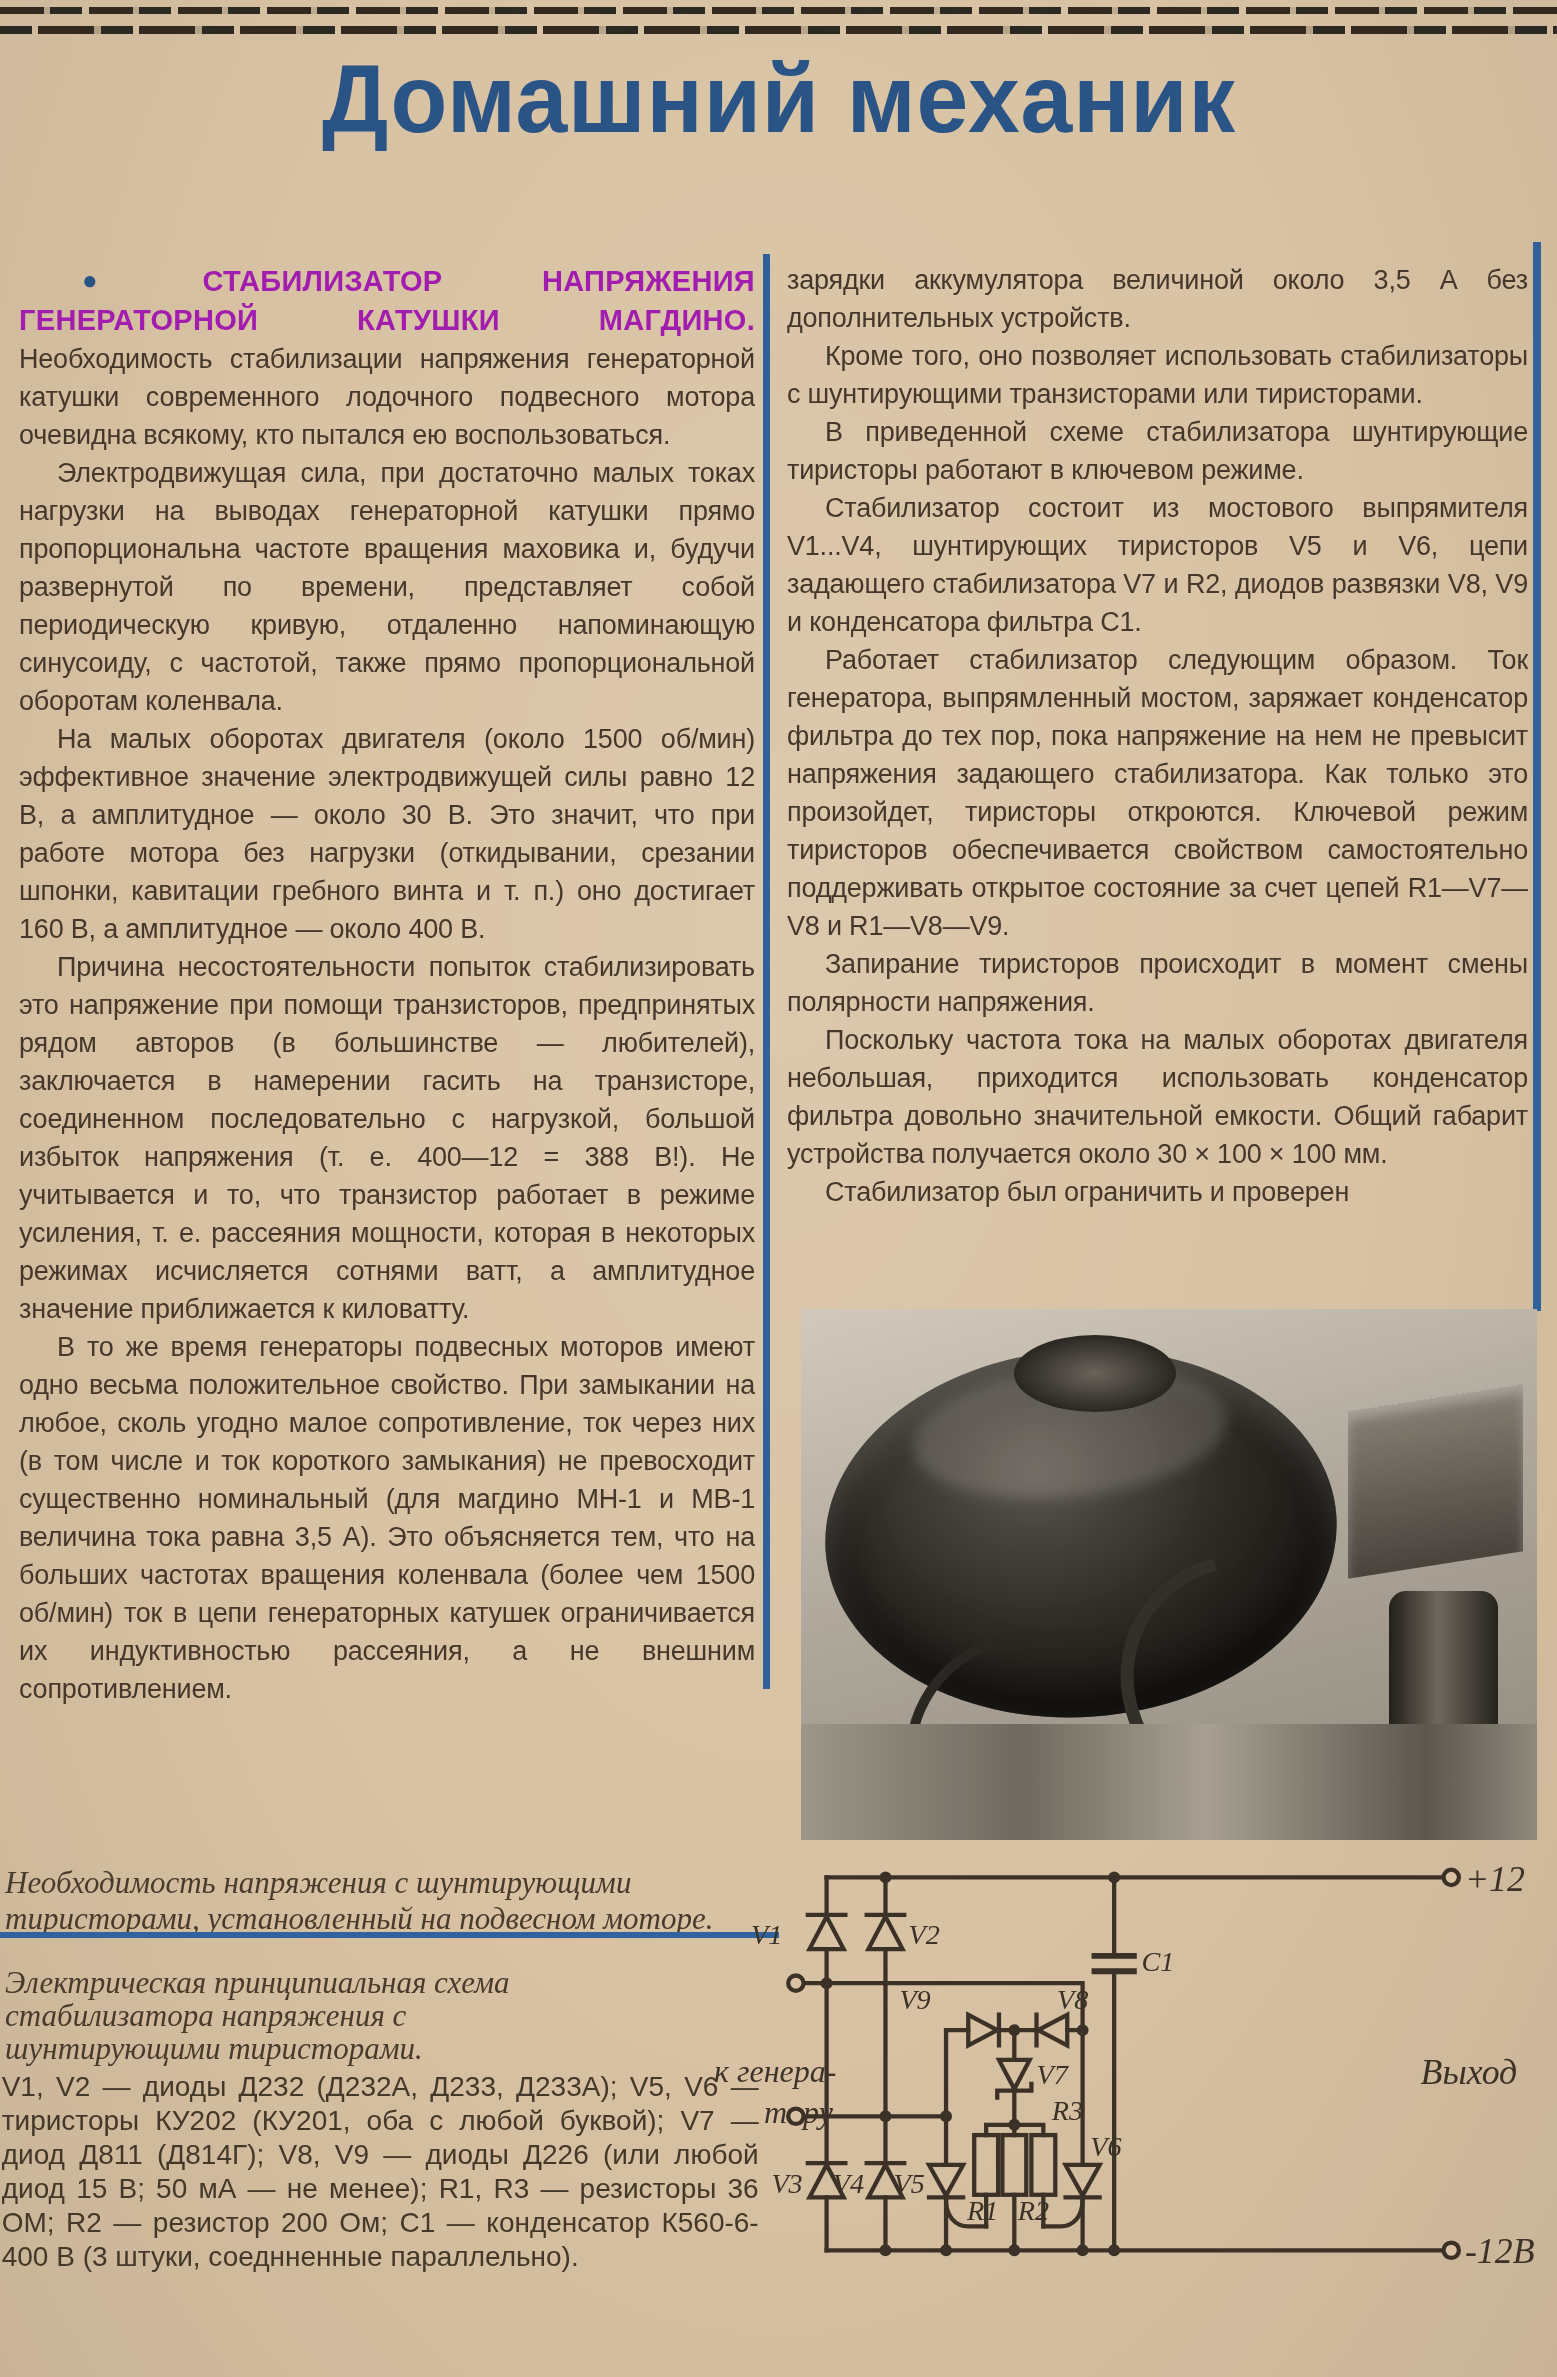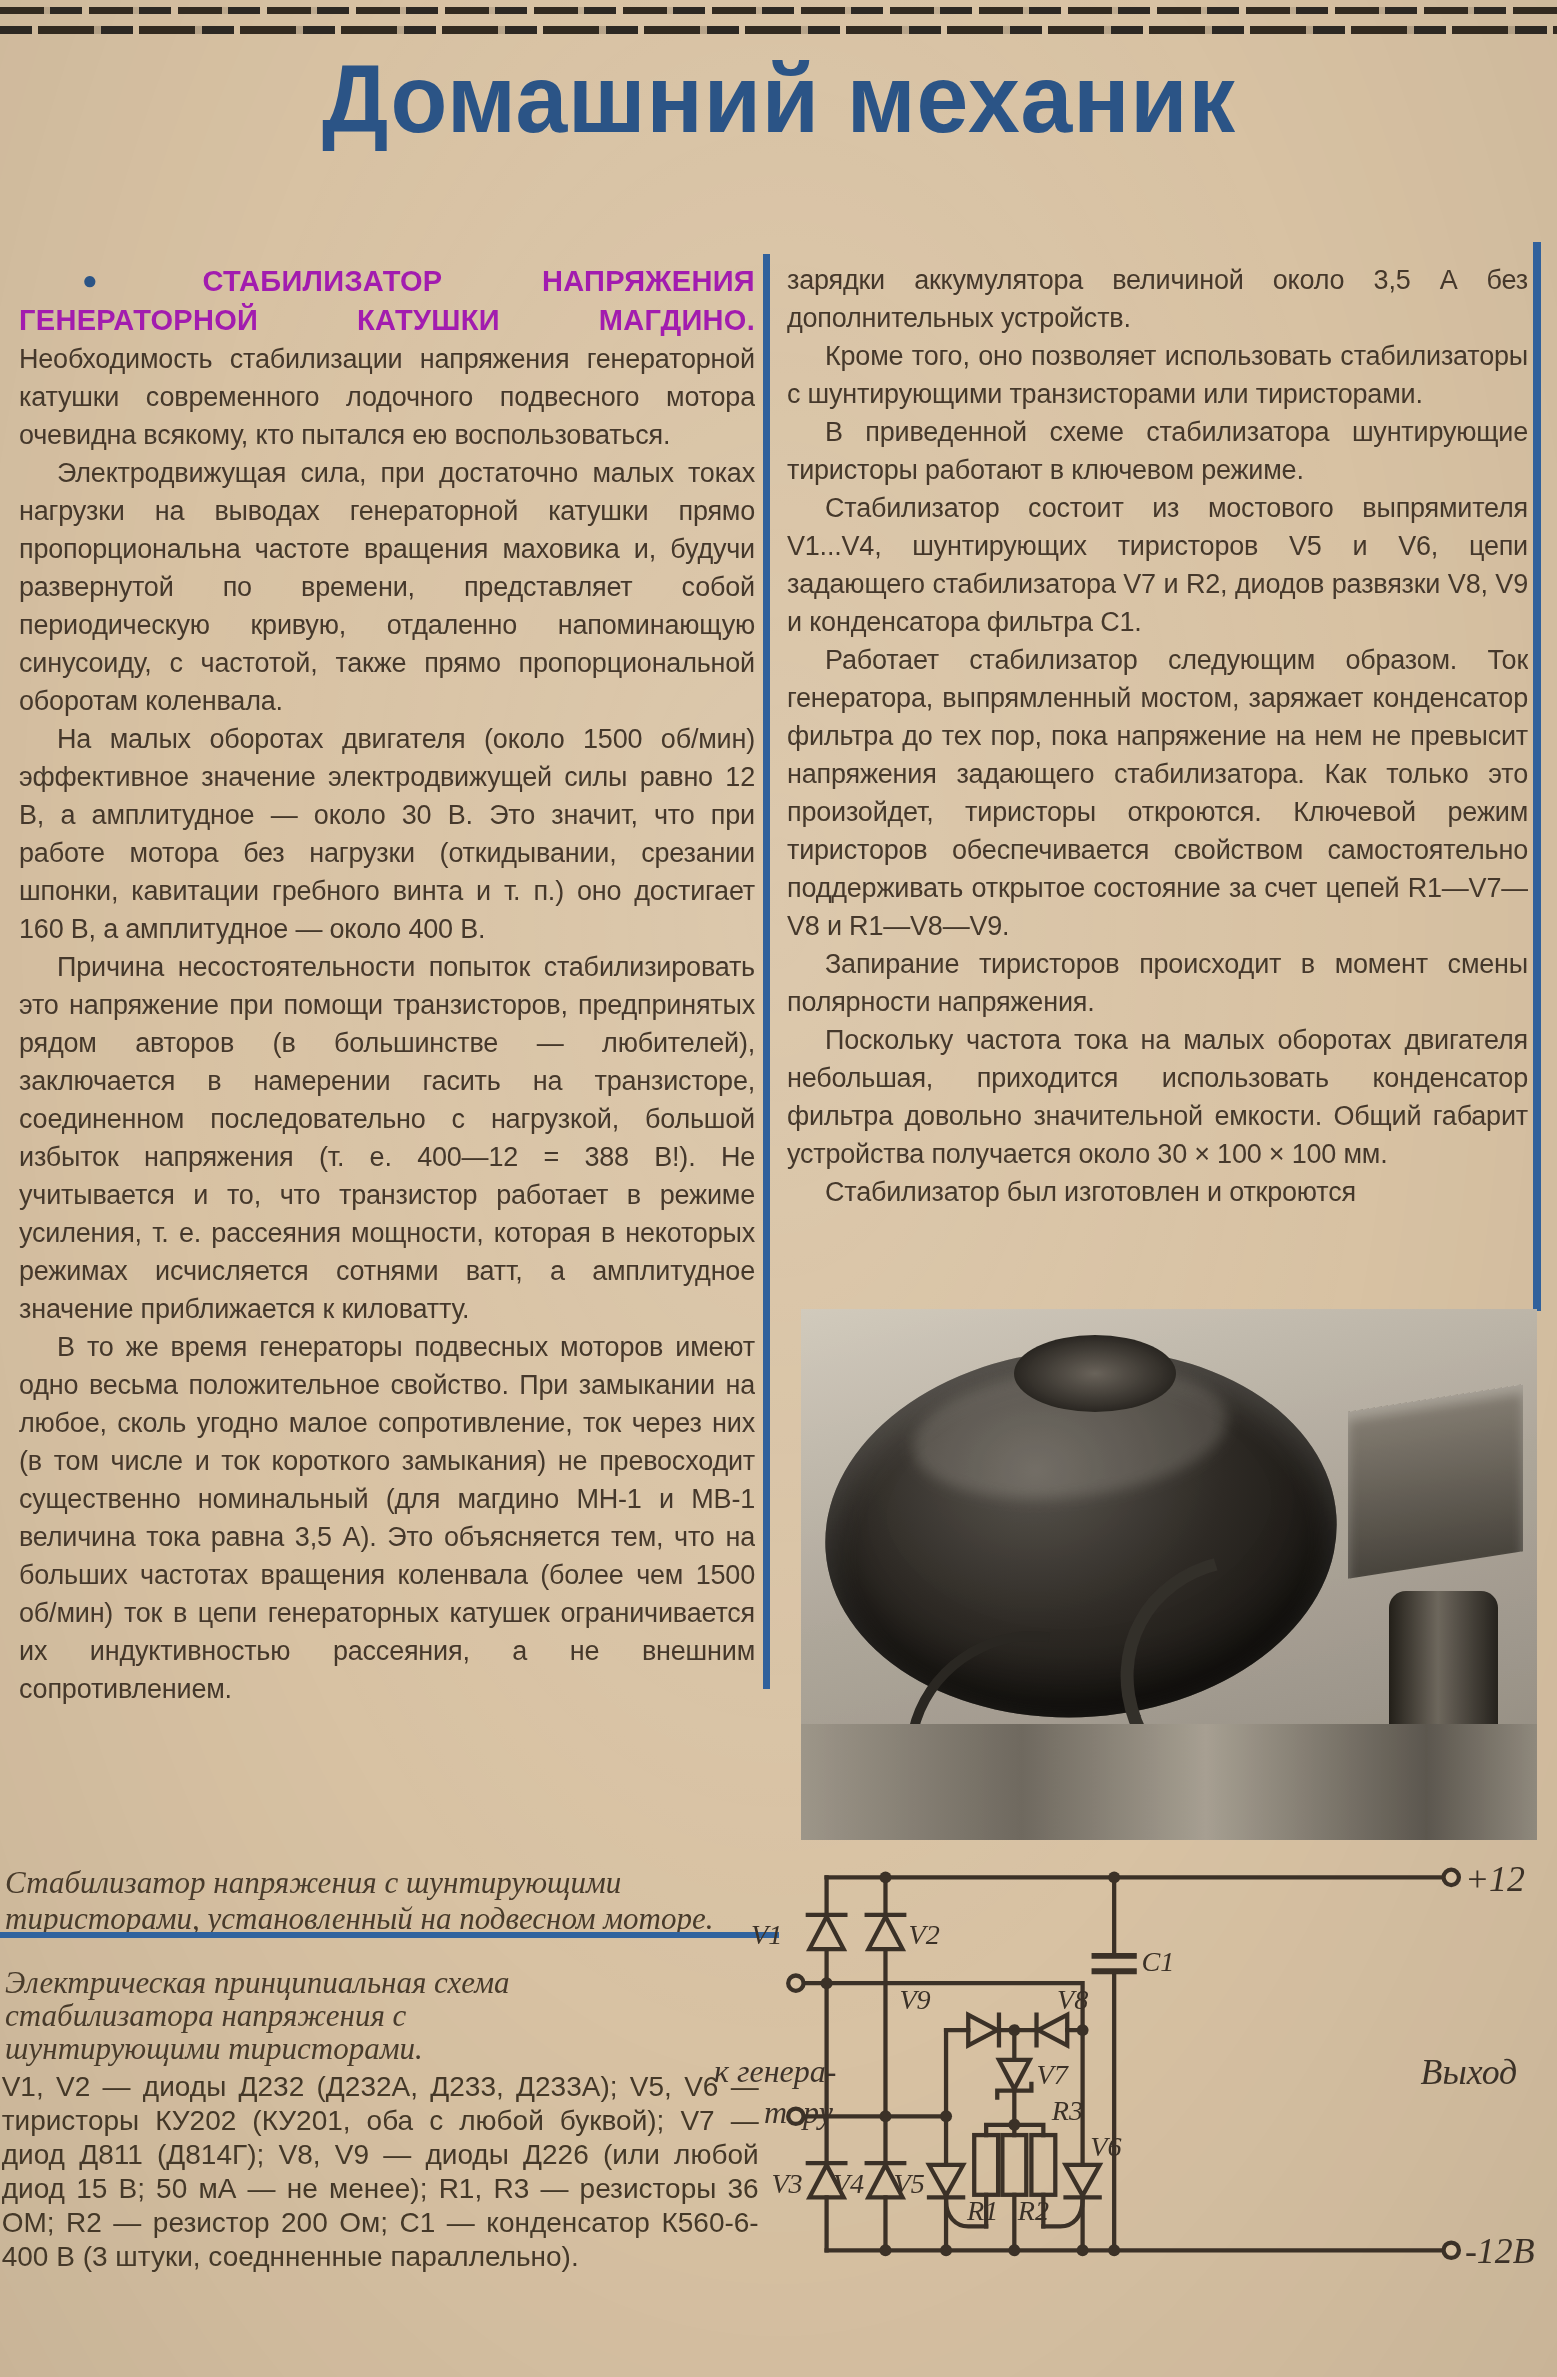--- a/index.html
+++ b/index.html
@@ -85,35 +85,35 @@
 </div>
 
 <div class="col col-right">
   <p class="noind">зарядки аккумулятора величиной около 3,5 А без дополнительных устройств.</p>
   <p>Кроме того, оно позволяет использовать стабилизаторы с шунтирующими транзисторами или тиристорами.</p>
   <p>В приведенной схеме стабилизатора шунтирующие тиристоры работают в ключевом режиме.</p>
   <p>Стабилизатор состоит из мостового выпрямителя V1...V4, шунтирующих тиристоров V5 и V6, цепи задающего стабилизатора V7 и R2, диодов развязки V8, V9 и конденсатора фильтра С1.</p>
   <p>Работает стабилизатор следующим образом. Ток генератора, выпрямленный мостом, заряжает конденсатор фильтра до тех пор, пока напряжение на нем не превысит напряжения задающего стабилизатора. Как только это произойдет, тиристоры откроются. Ключевой режим тиристоров обеспечивается свойством самостоятельно поддерживать открытое состояние за счет цепей R1—V7—V8 и R1—V8—V9.</p>
   <p>Запирание тиристоров происходит в момент смены полярности напряжения.</p>
   <p>Поскольку частота тока на малых оборотах двигателя небольшая, приходится использовать конденсатор фильтра довольно значительной емкости. Общий габарит устройства получается около 30 × 100 × 100 мм.</p>
-  <p>Стабилизатор был изготовлен и откроются</p>
+  <p>Стабилизатор был ограничить и проверен</p>
 </div>
 
 <div class="photo">
   <div class="ph flywheel"></div>
   <div class="ph fly-hl"></div>
   <div class="ph fly-cap"></div>
   <div class="ph blockR"></div>
   <div class="ph cylR"></div>
   <div class="ph cable"></div>
   <div class="ph cable2"></div>
   <div class="ph base"></div>
 </div>
 
-<div class="cap cap1">Стабилизатор напряжения с шунтирующими тиристорами, установленный на подвесном моторе.</div>
+<div class="cap cap1">Необходимость напряжения с шунтирующими тиристорами, установленный на подвесном моторе.</div>
 <div class="blue-rule"></div>
 <div class="cap cap2">Электрическая принципиальная схема стабилизатора напряжения с шунтирующими тиристорами.</div>
 <div class="parts">V1, V2 — диоды Д232 (Д232А, Д233, Д233А); V5, V6 — тиристоры КУ202 (КУ201, оба с любой буквой); V7 — диод Д811 (Д814Г); V8, V9 — диоды Д226 (или любой диод 15 В; 50 мА — не менее); R1, R3 — резисторы 36 ОМ; R2 — резистор 200 Ом; С1 — конденсатор К560-6-400 В (3 штуки, соеднненные параллельно).</div>
 
 <div class="genlabel">
   <div>к генера-</div>
   <div class="l2">тору</div>
 </div>
 
 <svg class="schematic" viewBox="0 0 980 600">

